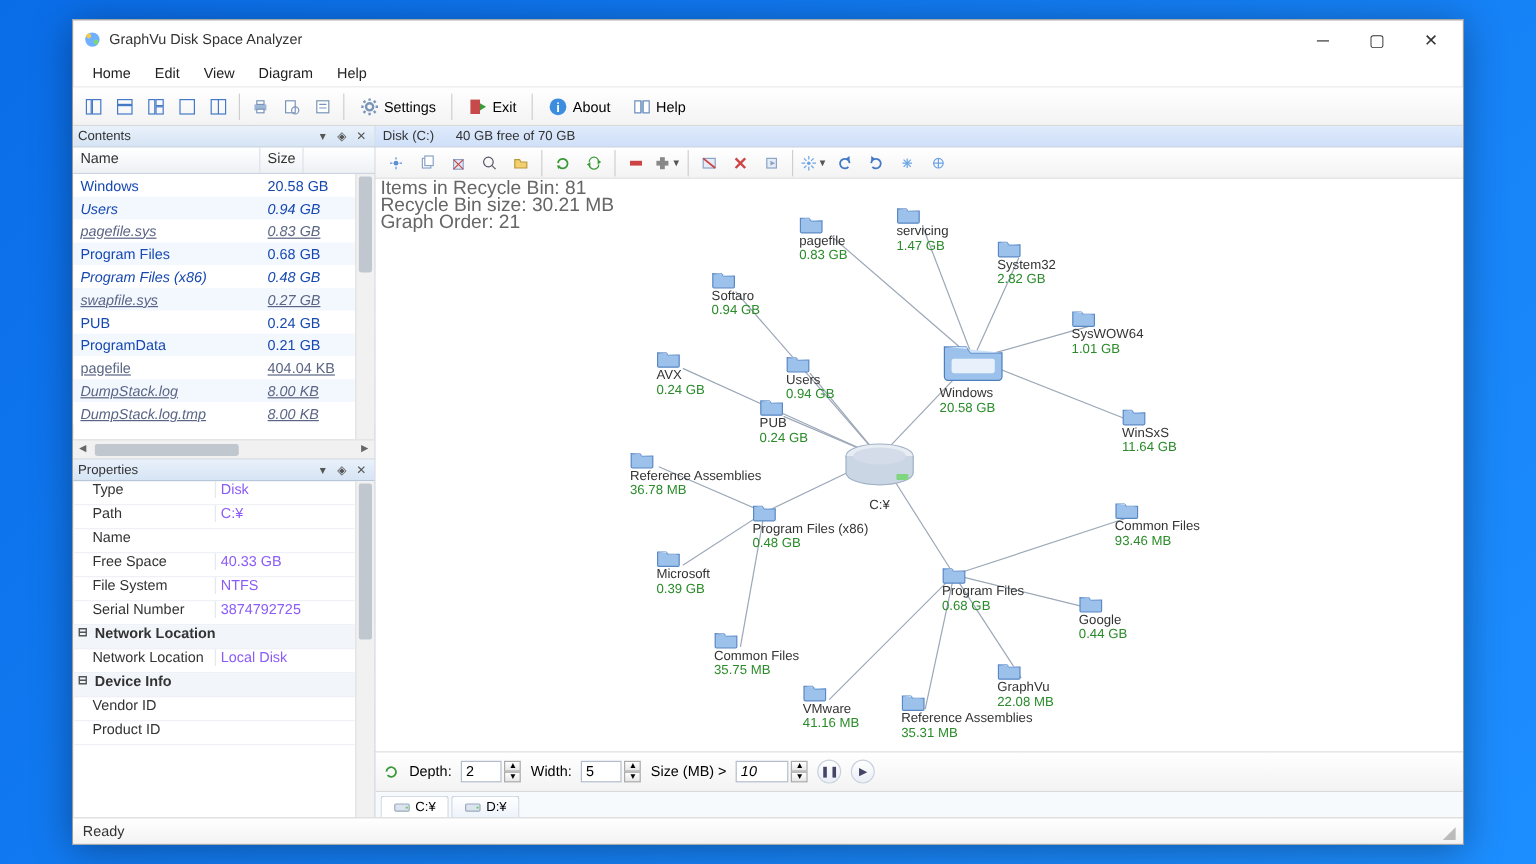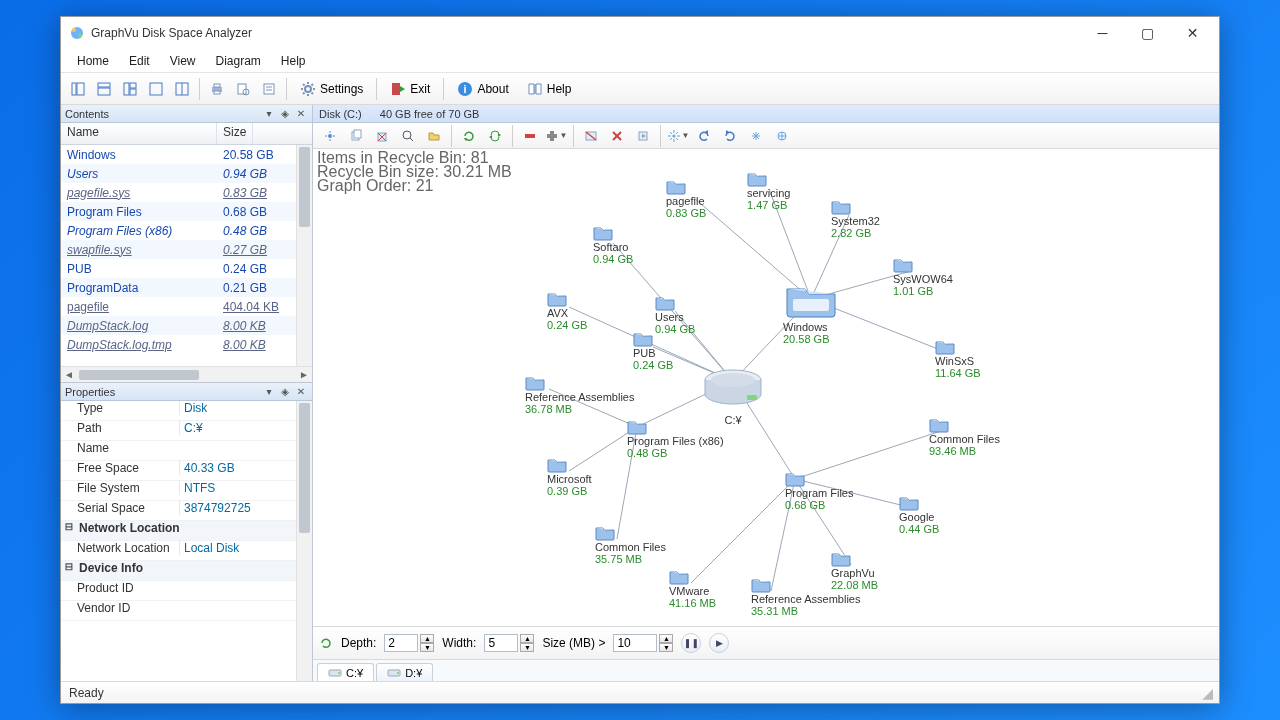--- a/index.html
+++ b/index.html
@@ -38,21 +38,21 @@
 .tbl-body .size{color:#1748b0}
 .scrollbar-v { position:absolute; right:0; top:0; bottom:0; width:16px; background:#f1f1f1; border-left:1px solid #e1e1e1 }
 .scrollbar-v .thumb{position:absolute;left:2px;right:2px;background:#c1c7cf;border-radius:2px}
 .scrollbar-h { height:16px; background:#f1f1f1; border-top:1px solid #e1e1e1; display:flex; align-items:center; position:relative }
 .scrollbar-h .arrow{width:16px;text-align:center;font-size:10px;color:#666}
 .scrollbar-h .thumb{height:10px;background:#c1c7cf;border-radius:2px;width:120px;margin-left:2px}
 .props { flex:1; display:flex; flex-direction:column; min-height:0 }
 .props-tbl { flex:1; overflow:hidden; position:relative; font-size:12px }
 .pr { height:20px; display:flex; align-items:flex-start; border-bottom:1px solid #eef1f5 }
 .pr .pk { width:118px; padding-left:16px; color:#333 }
-.pr .pv { flex:1; padding-left:4px; color:#0369a1; border-left:1px solid #e4e9f0 }
+.pr .pv { flex:1; padding-left:4px; color:#8b5cf6; border-left:1px solid #e4e9f0 }
 .pr.group { background:#f2f5fa; font-weight:600 }
 .pr.group .exp{width:12px;text-align:center;color:#555;font-size:10px;margin-left:2px}
 .pr.group .pk{padding-left:4px}
 .rightcol { flex:1; display:flex; flex-direction:column; min-height:0 }
 .disk-strip { height:18px; background:linear-gradient(#dfeafc,#cfe0f8); border-bottom:1px solid #b7c6d9; font-size:11px; color:#333; display:flex; align-items:center; padding:0 6px; gap:18px }
 .diag-toolbar { height:26px; display:flex; align-items:center; padding:0 4px; background:linear-gradient(#fff,#f3f3f3); border-bottom:1px solid #d9d9d9 }
 .diag-canvas { flex:1; position:relative; background:#fff; overflow:hidden }
 .info-text { position:absolute; left:4px; top:2px; font-size:16px; color:#666; line-height:14px }
 .node { position:absolute; font-size:11px; text-align:left; pointer-events:none }
 .node .lbl{color:#333;white-space:nowrap}
@@ -292,41 +292,41 @@
             </div>
             <div class="pr">
               <div class="pk">Free Space</div>
               <div class="pv">40.33 GB</div>
             </div>
             <div class="pr">
               <div class="pk">File System</div>
               <div class="pv">NTFS</div>
             </div>
             <div class="pr">
-              <div class="pk">Serial Space</div>
+              <div class="pk">Serial Number</div>
               <div class="pv">3874792725</div>
             </div>
             <div class="pr group">
               <span class="exp">⊟</span>
               <div class="pk">Network Location</div>
             </div>
             <div class="pr">
               <div class="pk">Network Location</div>
               <div class="pv">Local Disk</div>
             </div>
             <div class="pr group">
               <span class="exp">⊟</span>
               <div class="pk">Device Info</div>
             </div>
             <div class="pr">
+              <div class="pk">Vendor ID</div>
+              <div class="pv"></div>
+            </div>
+            <div class="pr">
               <div class="pk">Product ID</div>
-              <div class="pv"></div>
-            </div>
-            <div class="pr">
-              <div class="pk">Vendor ID</div>
               <div class="pv"></div>
             </div>
             <div class="scrollbar-v">
               <div class="thumb" style="top:2px;height:130px"></div>
             </div>
         </div>
       </div>
     </div>
 
     <div class="rightcol">
@@ -679,21 +679,21 @@
         <span>Width:</span>
         <div class="spin">
             <input value="5" style="">
             <div class="spinbtns">
               <div class="sb">▲</div>
               <div class="sb">▼</div>
             </div>
           </div>
         <span>Size (MB) &gt;</span>
         <div class="spin">
-            <input style="width: 44px;" value="10">
+            <input style="width: 44px; font-style: italic;" value="10">
             <div class="spinbtns">
               <div class="sb">▲</div>
               <div class="sb">▼</div>
             </div>
           </div>
         <div class="media-btn">❚❚</div>
         <div class="media-btn">▶</div>
       </div>
 
       <div class="drive-tabs">

